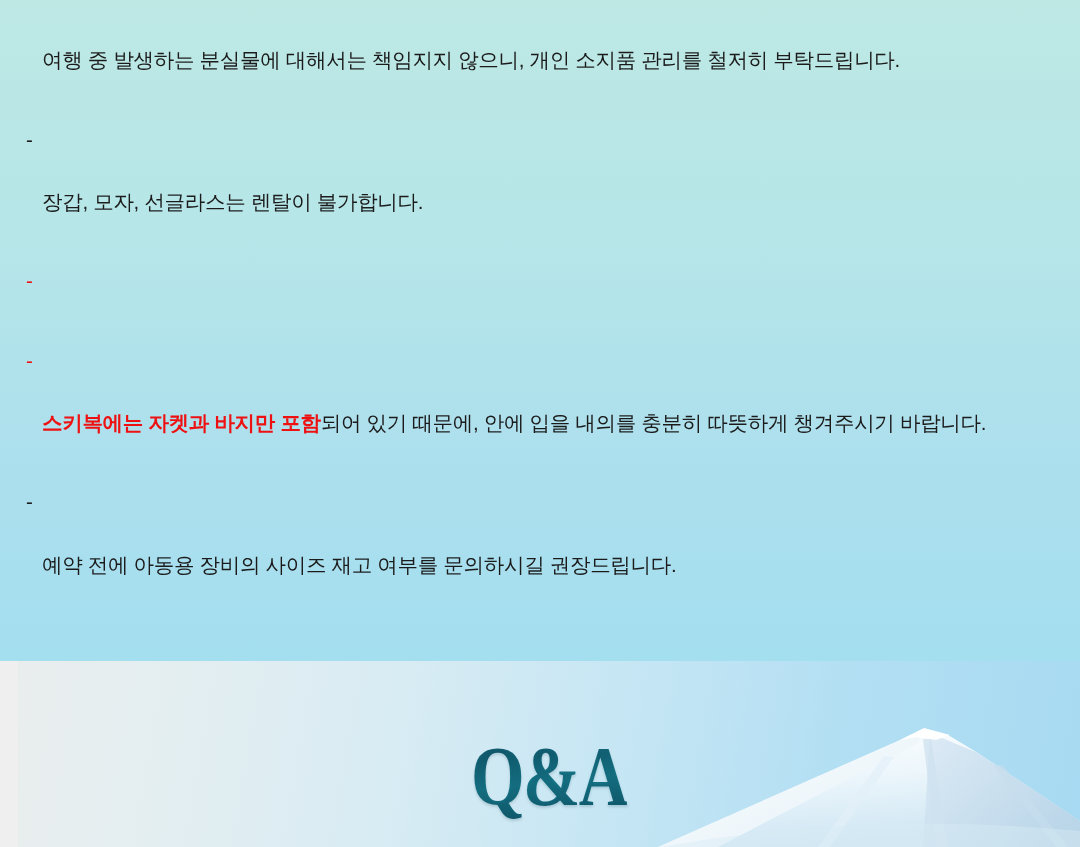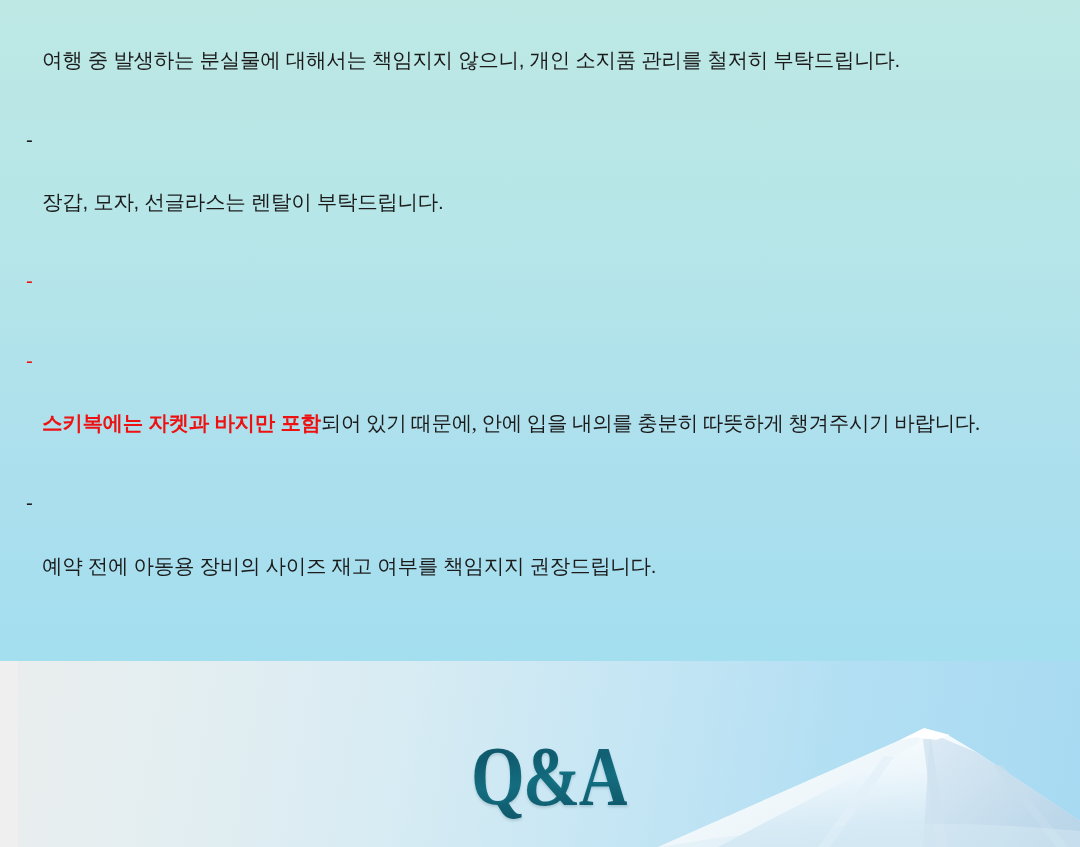--- a/index.html
+++ b/index.html
@@ -69,21 +69,20 @@
   .notice-item.red .dash {
     color: #ee1111;
   }
 
   .notice-item .hl {
     color: #ee1111;
     font-weight: bold;
   }
   .notice-item .normal {
     color: #1b1b1b;
-    font-family: Liberation Serif, serif;
   }
 
   
   .qa-banner {
     position: absolute;
     left: 0;
     top: 661px;
     width: 1080px;
     height: 186px;
     background: #efefef;
@@ -150,35 +149,35 @@
   <section class="notice-section">
     <ul class="notice-list">
 
       <li class="notice-item">
         <span class="dash">-</span>
         <span class="body">여행 중 발생하는 분실물에 대해서는 책임지지 않으니, 개인 소지품 관리를 철저히 부탁드립니다.</span>
       </li>
 
       <li class="notice-item">
         <span class="dash">-</span>
-        <span class="body">장갑, 모자, 선글라스는 렌탈이 부탁드립니다.</span>
+        <span class="body">장갑, 모자, 선글라스는 렌탈이 불가합니다.</span>
       </li>
 
       <li class="notice-item red">
         <span class="dash">-</span>
       </li>
 
       <li class="notice-item">
         <span class="dash" style="color:#ee1111;">-</span>
         <span class="body"><span class="hl">스키복에는 자켓과 바지만 포함</span><span class="normal">되어 있기 때문에, 안에 입을 내의를 충분히 따뜻하게 챙겨주시기 바랍니다.</span></span>
       </li>
 
       <li class="notice-item">
         <span class="dash">-</span>
-        <span class="body">예약 전에 아동용 장비의 사이즈 재고 여부를 책임지지 권장드립니다.</span>
+        <span class="body">예약 전에 아동용 장비의 사이즈 재고 여부를 문의하시길 권장드립니다.</span>
       </li>
 
     </ul>
   </section>
 
   <section class="qa-banner">
     <div class="qa-image">
       <svg viewBox="0 0 1062 186" preserveAspectRatio="none" aria-hidden="true">
         <defs>
           <linearGradient id="snowGrad" x1="0" y1="0" x2="0.25" y2="1">

